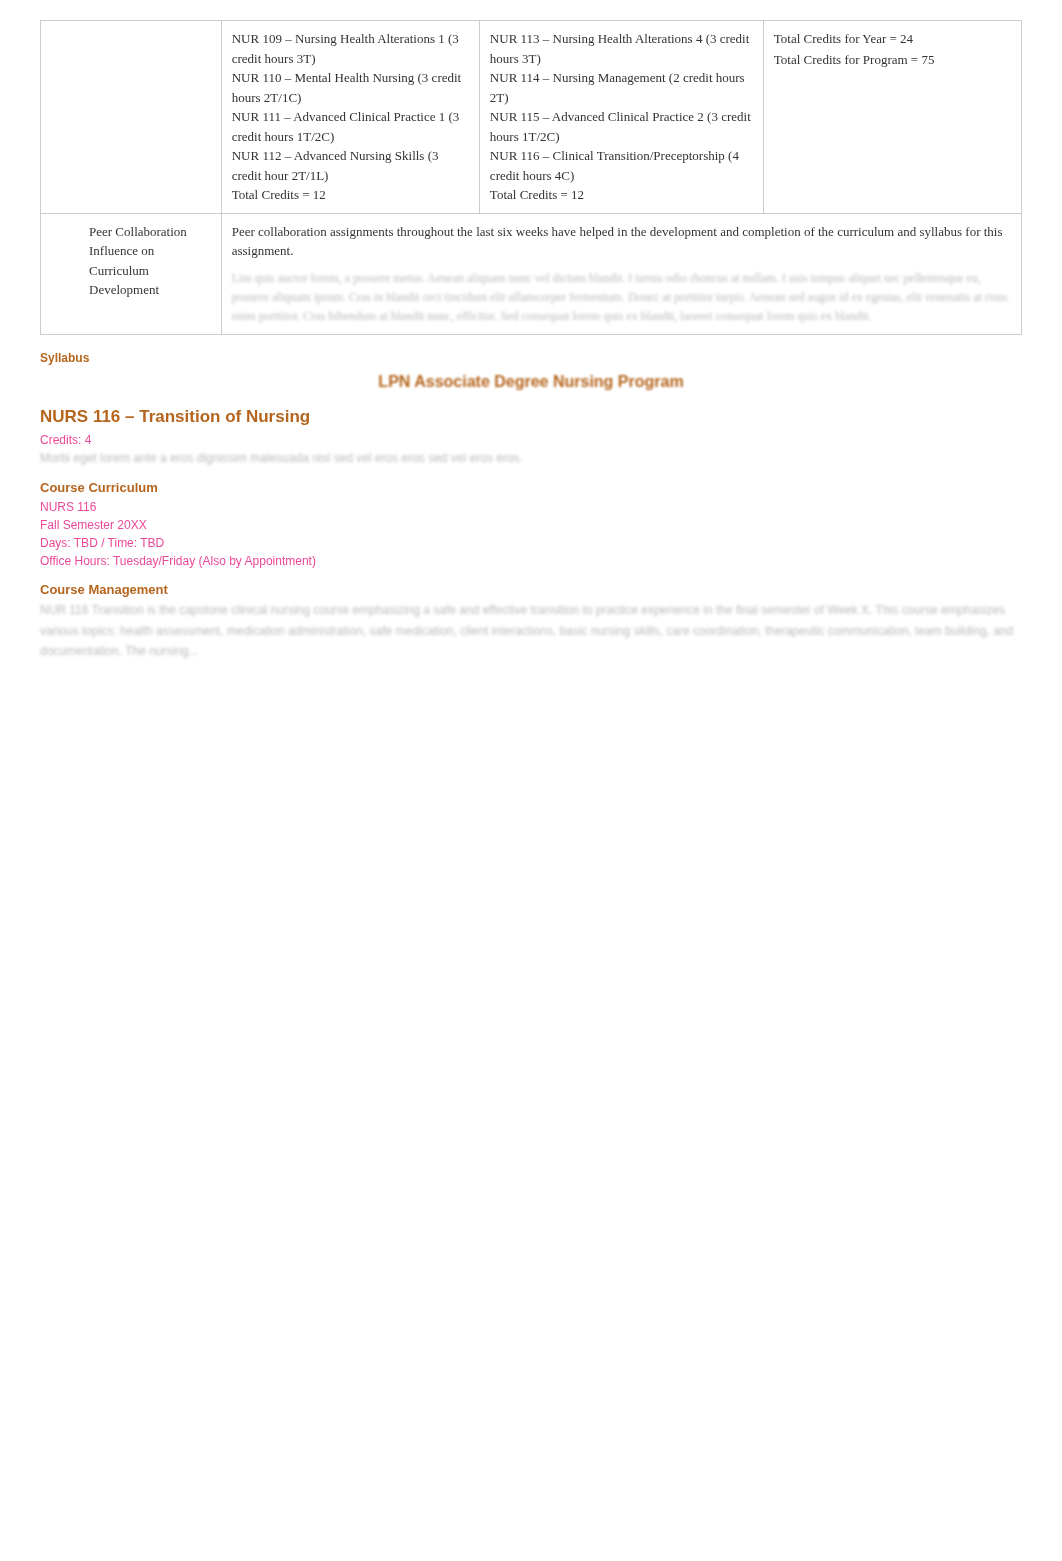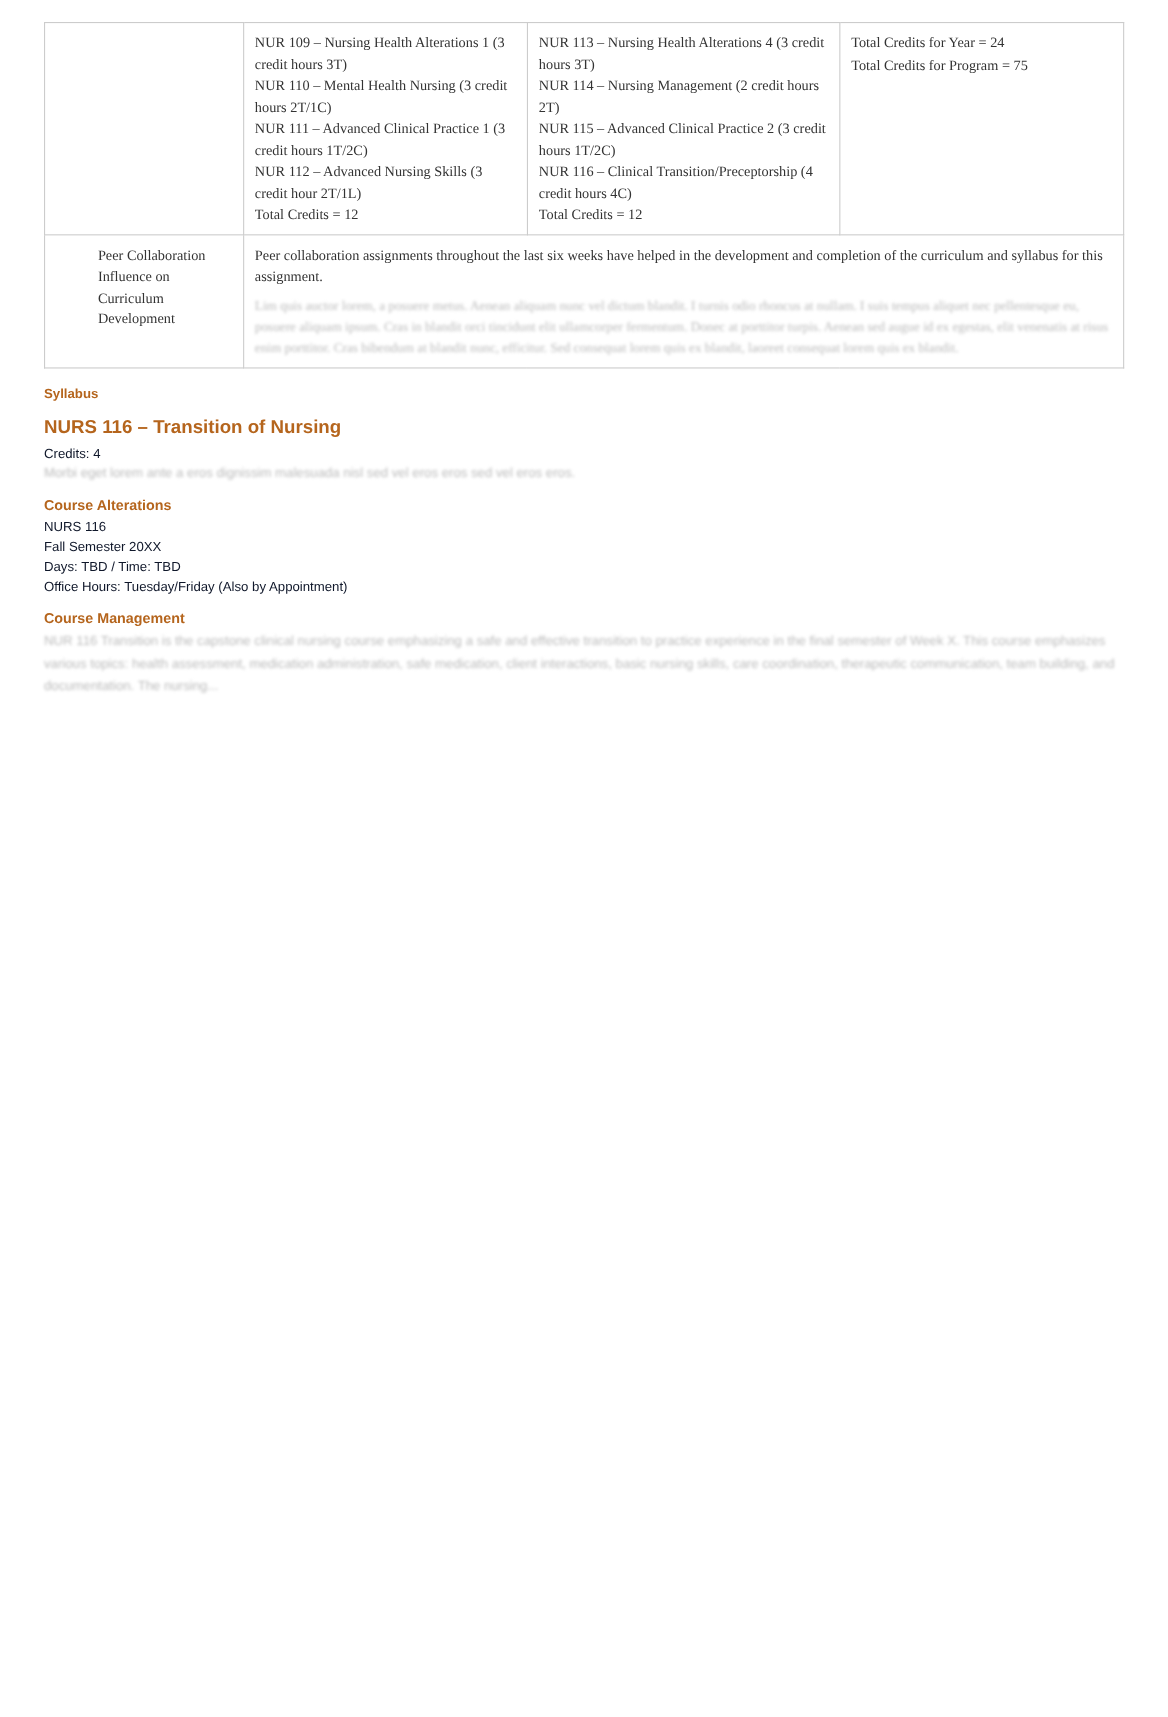--- a/index.html
+++ b/index.html
@@ -106,21 +106,21 @@
       margin-bottom: 12px;
     }
     .sub-label {
       color: #b5651d;
       font-size: 13px;
       font-weight: bold;
       margin-bottom: 3px;
       filter: blur(0.5px);
     }
     .sub-detail {
-      color: #0f172a;
+      color: #ec4899;
       font-size: 12px;
       filter: blur(0.5px);
       line-height: 1.5;
     }
   </style>
 </head>
 <body>
 
 <table class="main-table">
   <tbody>
@@ -154,31 +154,32 @@
         <div class="blurred-text">
           Lim quis auctor lorem, a posuere metus. Aenean aliquam nunc vel dictum blandit. I turnis odio rhoncus at nullam. I suis tempus aliquet nec pellentesque eu, posuere aliquam ipsum. Cras in blandit orci tincidunt elit ullamcorper fermentum. Donec at porttitor turpis. Aenean sed augue id ex egestas, elit venenatis at risus enim porttitor. Cras bibendum at blandit nunc, efficitur. Sed consequat lorem quis ex blandit, laoreet consequat lorem quis ex blandit.
         </div>
       </td>
     </tr>
   </tbody>
 </table>
 
 <div class="below-section">
   <div class="section-heading-small">Syllabus</div>
+  <div class="section-title-large">LPN Associate Degree Nursing Program</div>
 
   <div class="sub-section">
     <div class="sub-heading">NURS 116 – Transition of Nursing</div>
     <div class="sub-detail">Credits: 4</div>
     <div class="blurred-line">
       Morbi eget lorem ante a eros dignissim malesuada nisl sed vel eros eros sed vel eros eros.
     </div>
   </div>
 
   <div class="sub-section">
-    <div class="sub-label">Course Alterations</div>
+    <div class="sub-label">Course Curriculum</div>
     <div class="sub-detail">NURS 116</div>
     <div class="sub-detail">Fall Semester 20XX</div>
     <div class="sub-detail">Days: TBD / Time: TBD</div>
     <div class="sub-detail">Office Hours: Tuesday/Friday (Also by Appointment)</div>
   </div>
 
   <div class="sub-section">
     <div class="sub-label">Course Management</div>
     <div class="blurred-block">
       NUR 116 Transition is the capstone clinical nursing course emphasizing a safe and effective transition to practice experience in the final semester of Week X. This course emphasizes various topics: health assessment, medication administration, safe medication, client interactions, basic nursing skills, care coordination, therapeutic communication, team building, and documentation. The nursing...

